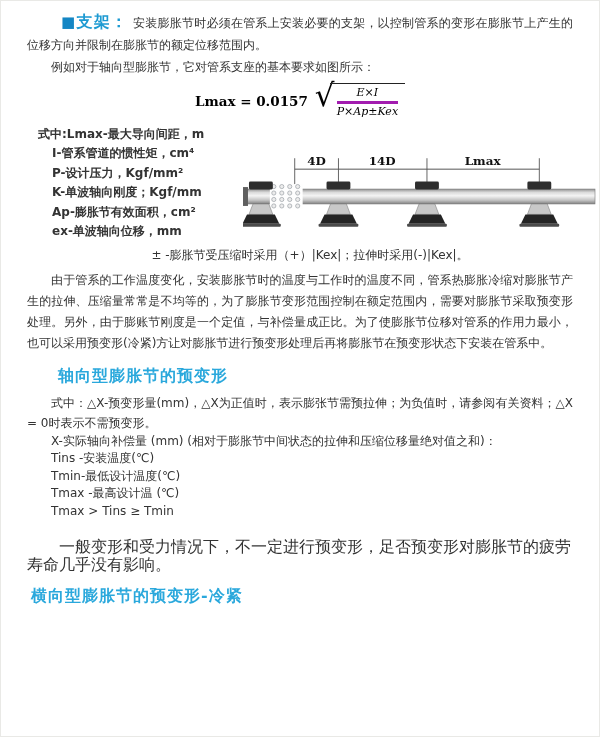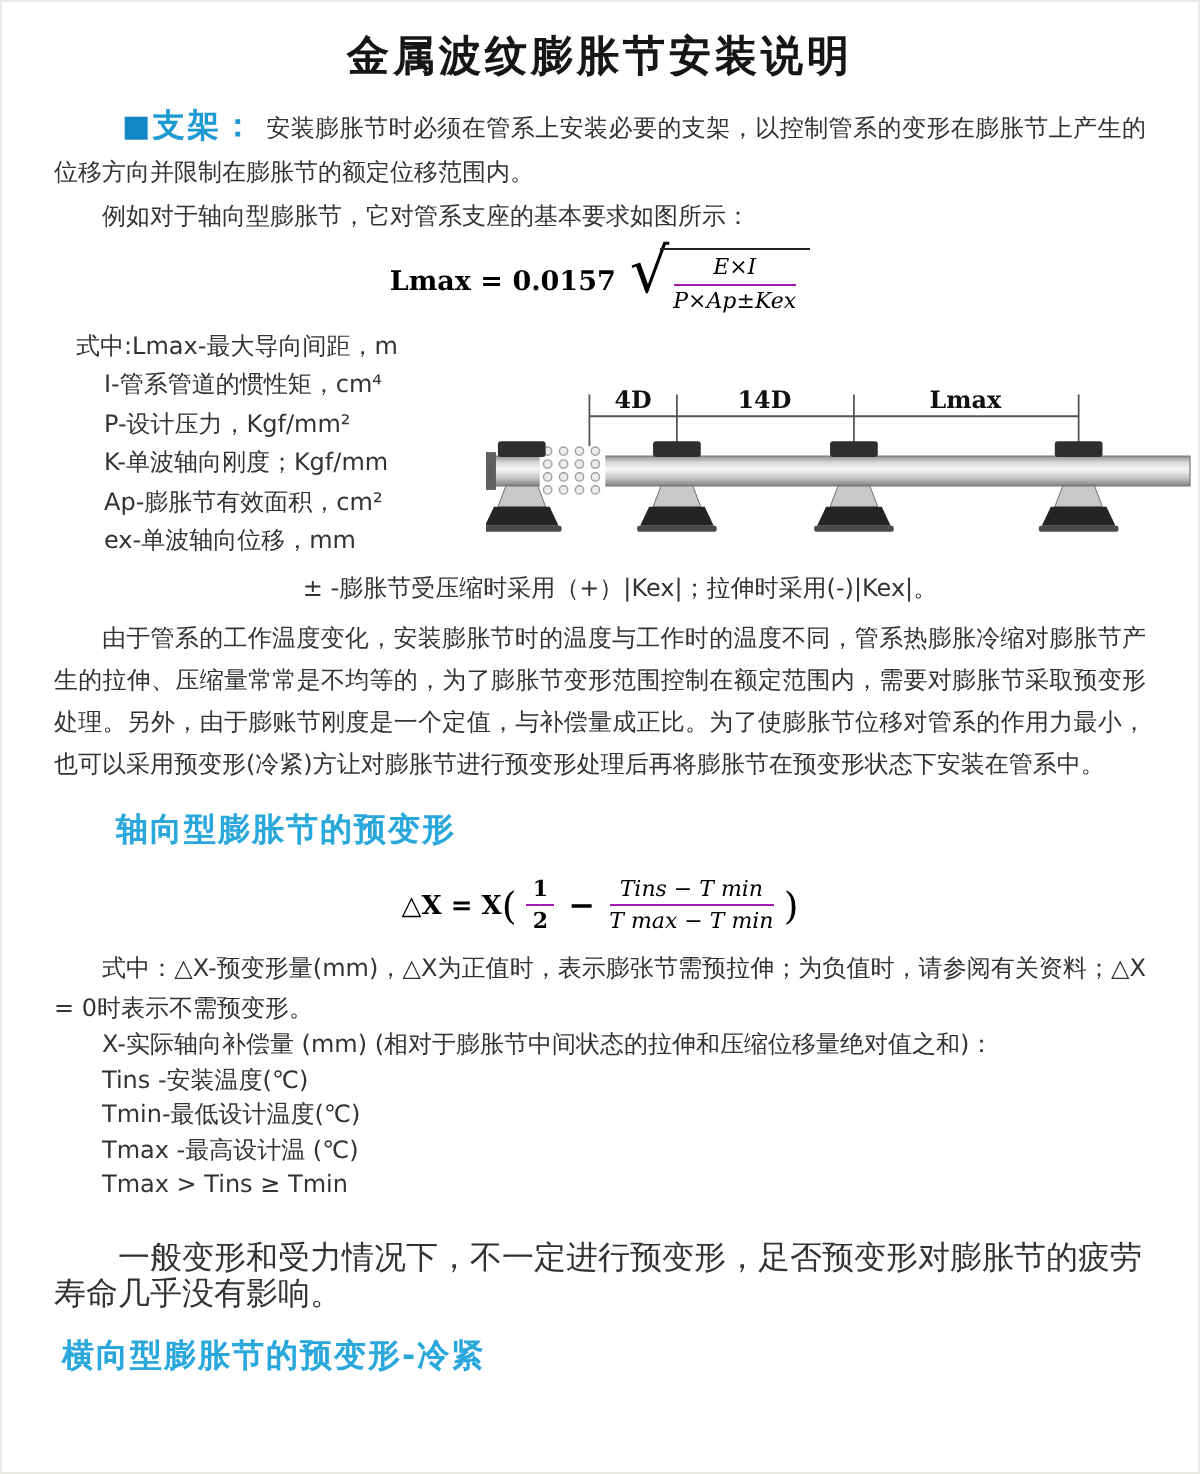--- a/index.html
+++ b/index.html
@@ -14,29 +14,29 @@
   .p-example{margin:1px 26px 0;font-size:12px;line-height:20px;text-indent:2em;}
 
   .formula{text-align:center;color:#000000;font-family:"DejaVu Serif","Liberation Serif",serif;}
   .f1{margin:6px 0 4px;}
   .f-lhs{font-weight:bold;font-size:13.5px;vertical-align:middle;}
   .f-lhs2{font-weight:bold;font-size:13px;vertical-align:middle;}
   .sqrt{display:inline-flex;align-items:flex-start;vertical-align:middle;margin-left:5px;}
   .sqrt-glyph{font-size:31px;line-height:1;font-weight:400;margin:-3px -5px 0 2px;}
   .sqrt-body{border-top:1.6px solid #222;padding:2px 7px 0 7px;}
   .frac{display:inline-block;vertical-align:middle;text-align:center;font-size:11px;line-height:1.25;}
-  .frac .num{display:block;border-bottom:1px solid #a21caf;padding:0 3px 1px;}
+  .frac .num{display:block;border-bottom:3px solid #a21caf;padding:0 3px 1px;}
   .frac .den{display:block;padding-top:1px;}
   .fr-i{font-style:italic;}
   .fr-b{font-weight:bold;}
   .paren{font-size:19px;vertical-align:middle;font-weight:400;}
   .minus{font-weight:bold;vertical-align:middle;margin:0 2px;}
 
   .defs-wrap{position:relative;margin-top:6px;}
-  .def-line{margin-left:37px;font-size:12px;line-height:19.5px;white-space:nowrap;}
+  .def-line{margin-left:37px;font-size:12px;line-height:19.5px;white-space:nowrap;font-weight:bold;}
   .def-line.indent{margin-left:51px;}
   .diagram{position:absolute;right:2px;top:28px;width:354px;height:88px;}
   .dim-label{font-family:"DejaVu Serif","Liberation Serif",serif;font-weight:bold;font-size:12px;fill:#111;}
 
   .pm-line{margin:3px 26px 0 46px;font-size:12px;line-height:20px;text-align:center;}
   .consult-line{margin:2px 26px 0;font-size:12px;line-height:20px;text-indent:2em;}
 
   .sect-h{margin:14px 0 0 28px;font-size:17px;font-weight:bold;color:var(--accent,#1d9ad2);letter-spacing:1px;}
   .p-pre{margin:5px 26px 0;font-size:12px;line-height:21px;text-align:justify;text-indent:2em;}
 
@@ -45,21 +45,20 @@
   .f2{margin:12px 0 2px;}
   .p-shizhong{margin:6px 26px 0;font-size:12px;line-height:20px;text-align:justify;text-indent:2em;}
   .var-line{margin-left:50px;font-size:12px;line-height:17.5px;}
   .p-general{margin:18px 26px 0;font-size:16px;line-height:18px;text-indent:2em;}
 </style>
 </head>
 <body>
 
 <div class="page">
 
-  <h1 class="title">金属波纹膨胀节安装说明</h1>
 
   <p class="p-support"><span class="sq">■</span><span class="sect-inline">支架：</span><span>安装膨胀节时必须在管系上安装必要的支架，以控制管系的变形在膨胀节上产生的位移方向并限制在膨胀节的额定位移范围内。</span></p>
 
   <p class="p-example">例如对于轴向型膨胀节，它对管系支座的基本要求如图所示：</p>
 
   <div class="formula f1">
     <span class="f-lhs">Lmax = 0.0157</span><span class="sqrt">
         <span class="sqrt-glyph">√</span>
         <span class="sqrt-body"><span class="frac fr-i"><span class="num">E×I</span><span class="den">P×Ap±Kex</span></span></span>
       </span>
@@ -144,27 +143,20 @@
       </g>
     </svg>
   </div>
 
   <p class="pm-line">± -膨胀节受压缩时采用（+）|Kex|；拉伸时采用(-)|Kex|。</p>
 
   <p class="p-pre">由于管系的工作温度变化，安装膨胀节时的温度与工作时的温度不同，管系热膨胀冷缩对膨胀节产生的拉伸、压缩量常常是不均等的，为了膨胀节变形范围控制在额定范围内，需要对膨胀节采取预变形处理。另外，由于膨账节刚度是一个定值，与补偿量成正比。为了使膨胀节位移对管系的作用力最小，也可以采用预变形(冷紧)方让对膨胀节进行预变形处理后再将膨胀节在预变形状态下安装在管系中。</p>
 
   <h3 class="sub-h">轴向型膨胀节的预变形</h3>
 
-  <div class="formula f2">
-    <span class="f-lhs2">△X = X</span><span class="paren">(</span>
-    <span class="frac fr-b"><span class="num">1</span><span class="den">2</span></span>
-    <span class="minus">−</span>
-    <span class="frac fr-i"><span class="num">Tins − T min</span><span class="den">T max − T min</span></span>
-    <span class="paren">)</span>
-  </div>
 
   <p class="p-shizhong">式中：△X-预变形量(mm)，△X为正值时，表示膨张节需预拉伸；为负值时，请参阅有关资料；△X = 0时表示不需预变形。</p>
   <div class="var-line">X-实际轴向补偿量 (mm) (相对于膨胀节中间状态的拉伸和压缩位移量绝对值之和)：</div>
   <div class="var-line">Tins -安装温度(℃)</div>
   <div class="var-line">Tmin-最低设计温度(℃)</div>
   <div class="var-line">Tmax -最高设计温 (℃)</div>
   <div class="var-line">Tmax &gt; Tins ≥ Tmin</div>
   <p class="p-general">一般变形和受力情况下，不一定进行预变形，足否预变形对膨胀节的疲劳寿命几乎没有影响。</p>
 
   <h3 class="sub-h sub-h2">横向型膨胀节的预变形-冷紧</h3>

